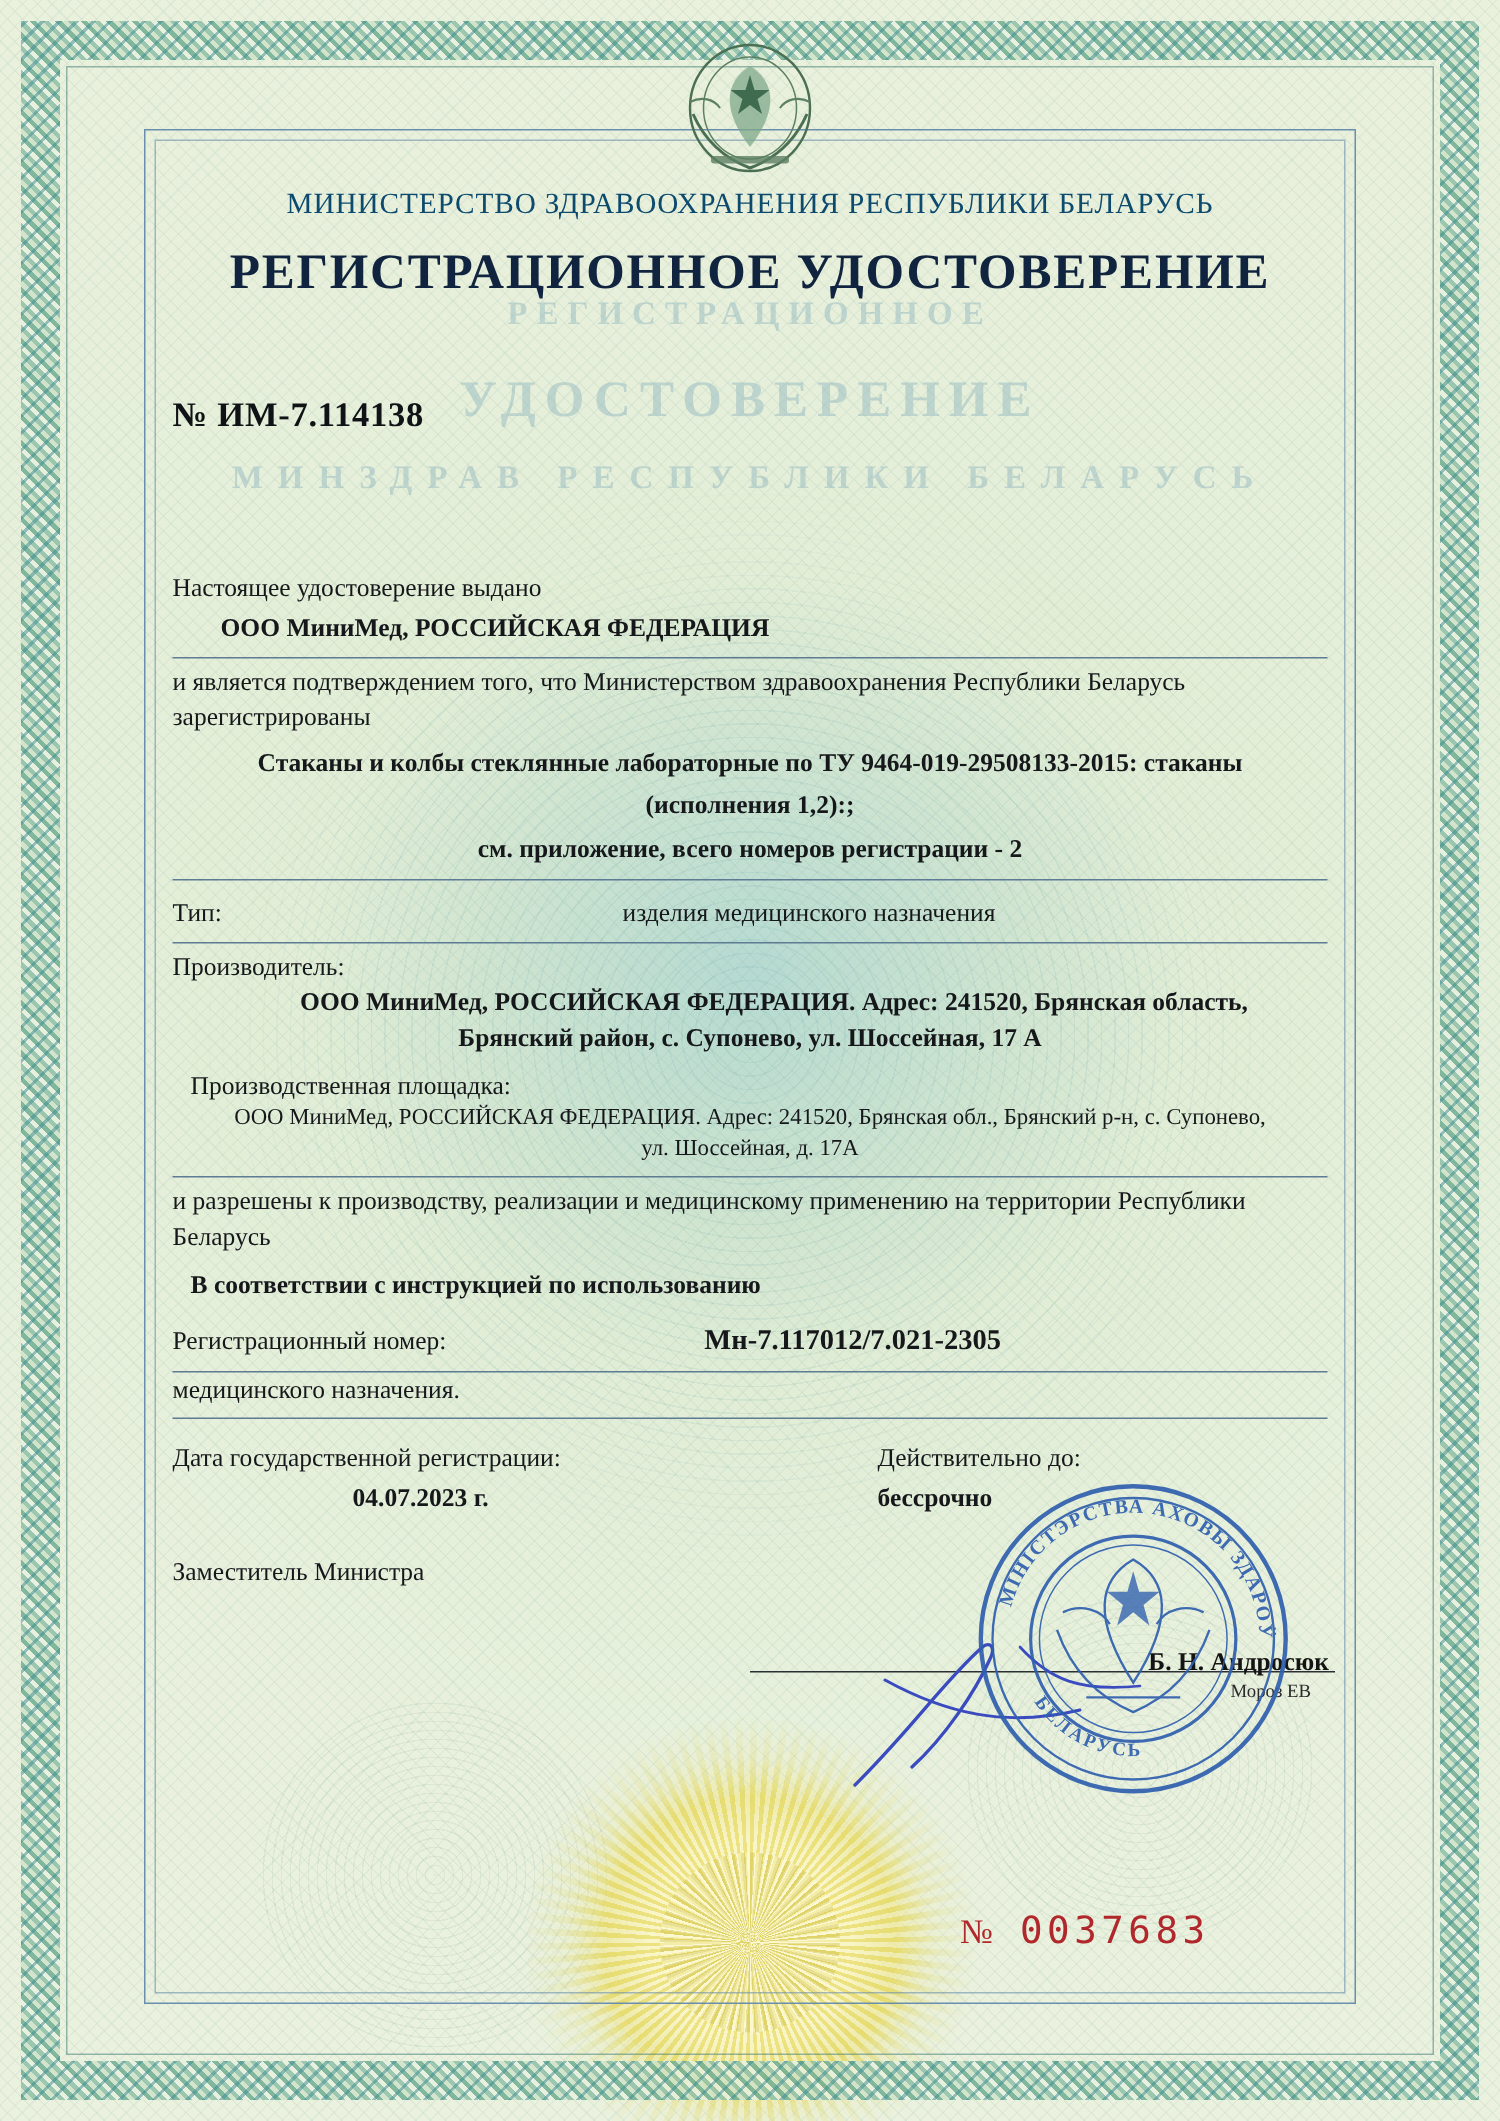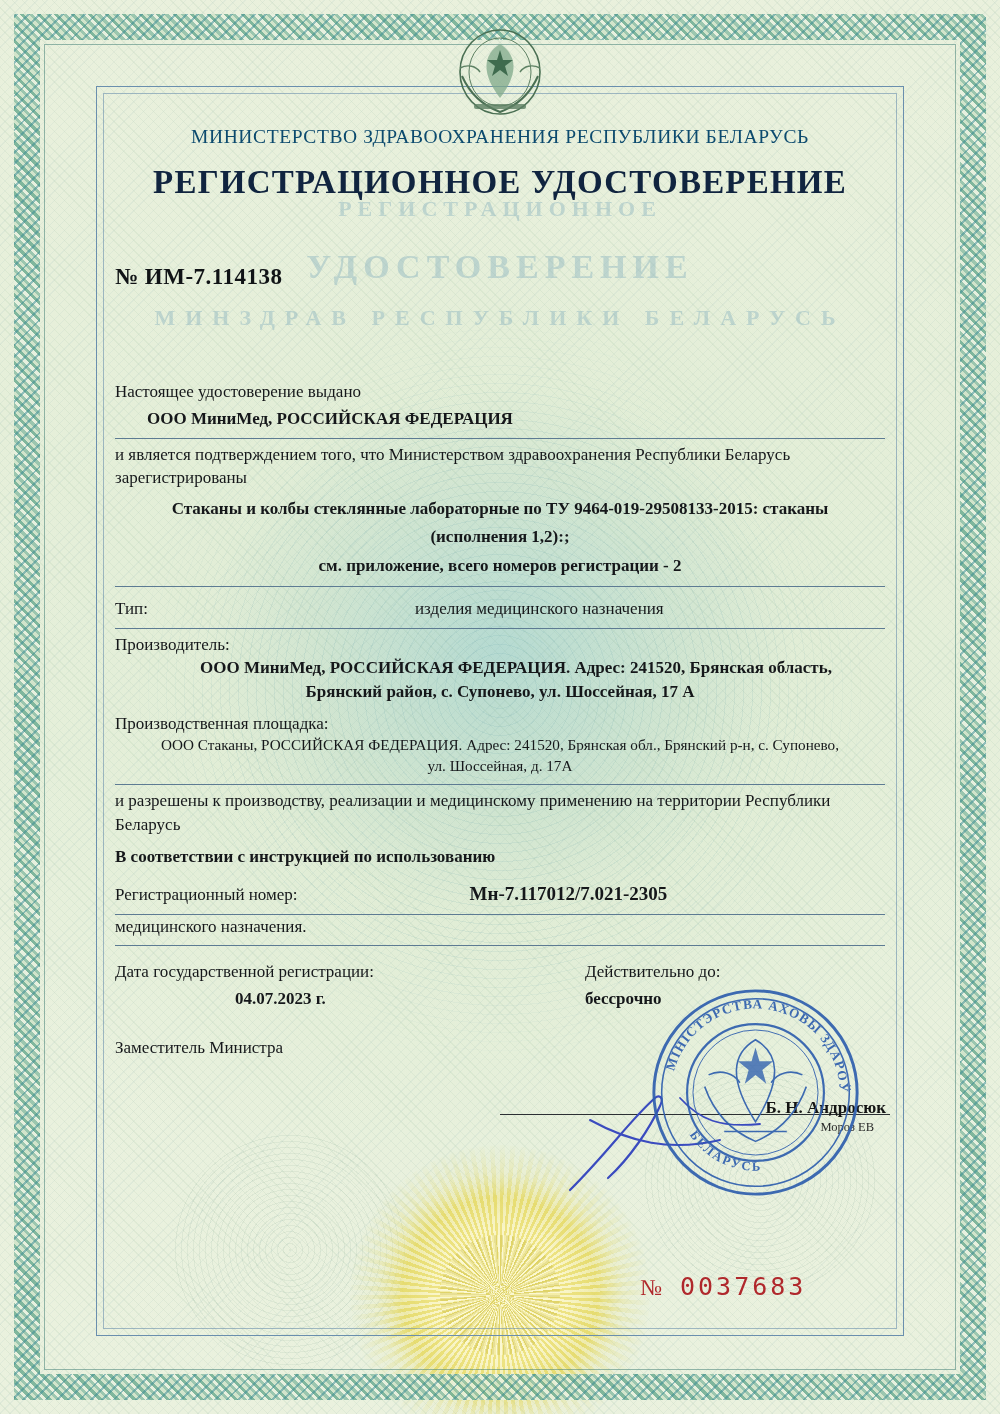--- a/index.html
+++ b/index.html
@@ -213,21 +213,21 @@
   .lead { margin: 0 0 4px 0; }
   .strong-c {
     text-align: center;
     font-weight: bold;
     margin: 7px 0 9px 0;
   }
   .center { text-align: center; }
   .bold { font-weight: bold; }
   .indent { margin-left: 32px; }
   .small { font-size: 15.2px; }
-  .block { margin-top: 9px; }
+  .block { margin-top: 9px; margin-left: 12px; }
   .block-tight { margin-top: 4px; }
 
   .type-row {
     display: flex;
     align-items: baseline;
     margin-top: 10px;
   }
   .type-label { width: 300px; }
   .type-value { flex: 1; }
 
@@ -384,21 +384,21 @@
         <div class="type-label">Тип:</div>
         <div class="type-value">изделия медицинского назначения</div>
       </div>
 
       <div class="row-line"></div>
       <p class="p block-tight">Производитель:</p>
       <p class="p bold indent center">ООО МиниМед, РОССИЙСКАЯ ФЕДЕРАЦИЯ. Адрес: 241520, Брянская область,</p>
       <p class="p bold center">Брянский район, с. Супонево, ул. Шоссейная, 17 А</p>
 
       <p class="p block">Производственная площадка:</p>
-      <p class="p small center">ООО Стаканы, РОССИЙСКАЯ ФЕДЕРАЦИЯ. Адрес: 241520, Брянская обл., Брянский р-н, с. Супонево,</p>
+      <p class="p small center">ООО МиниМед, РОССИЙСКАЯ ФЕДЕРАЦИЯ. Адрес: 241520, Брянская обл., Брянский р-н, с. Супонево,</p>
       <p class="p small center">ул. Шоссейная, д. 17А</p>
 
       <div class="row-line"></div>
       <p class="p block-tight">и разрешены к производству, реализации и медицинскому применению на территории Республики Беларусь</p>
       <p class="p bold block">В соответствии с инструкцией по использованию</p>
 
       <div class="regnum-row">
         <div class="regnum-label">Регистрационный номер:</div>
         <div class="regnum-value">Мн-7.117012/7.021-2305</div>
       </div>

